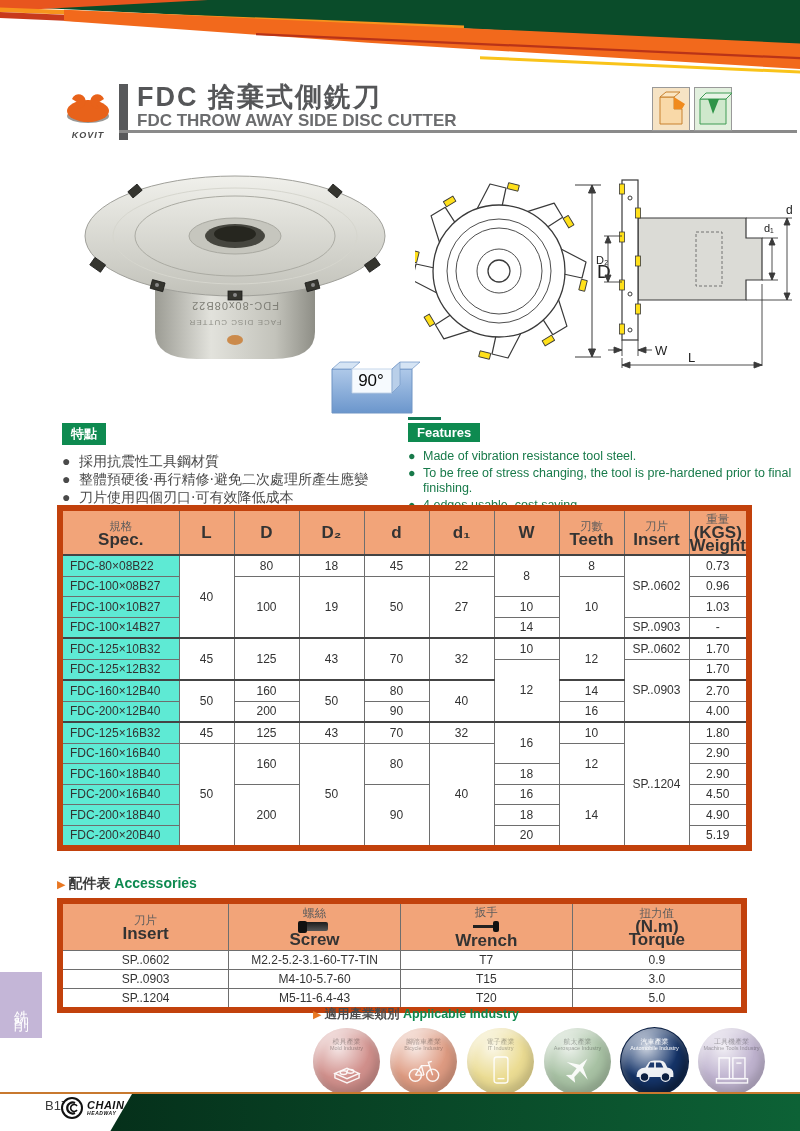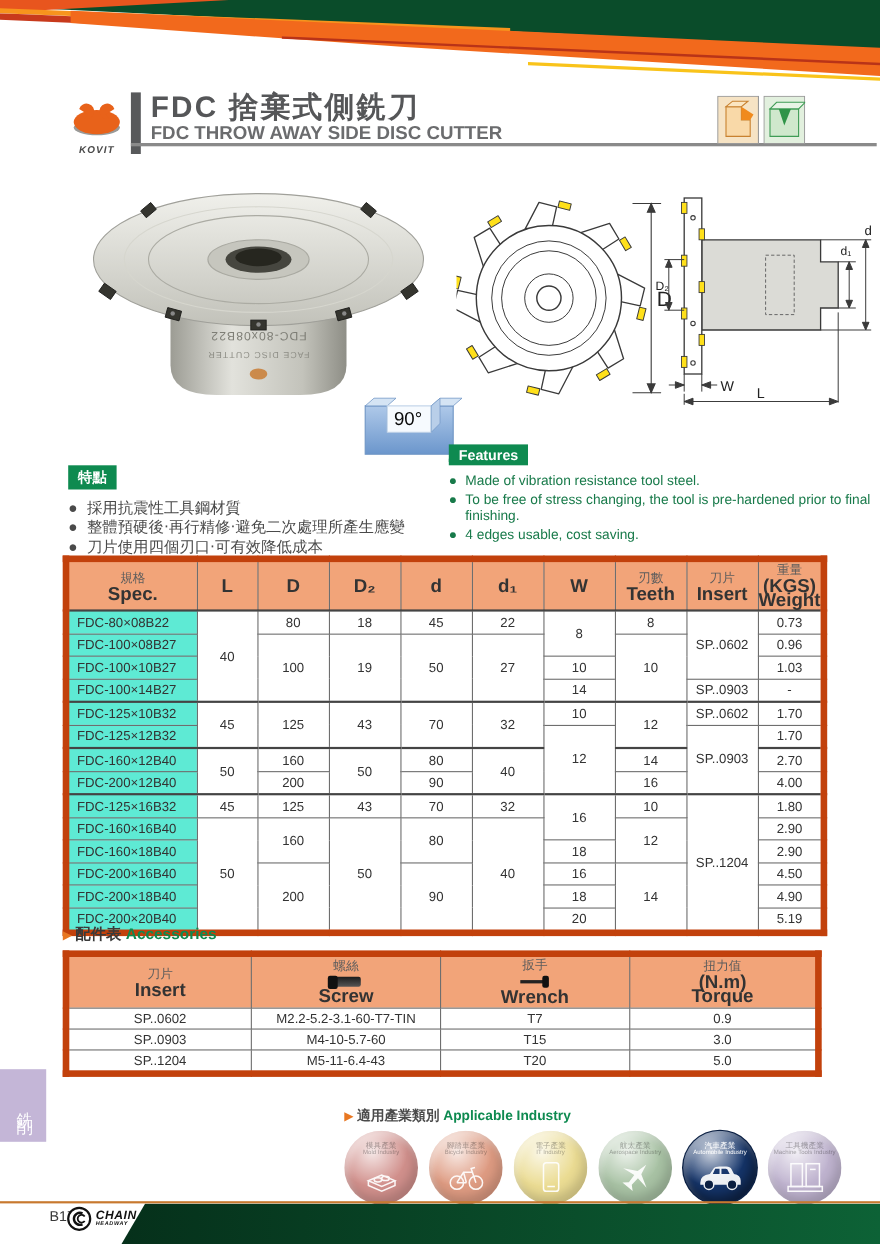--- a/index.html
+++ b/index.html
@@ -21,41 +21,41 @@
   .logo .kv{display:block;font-size:9px;font-weight:bold;font-style:italic;color:#4a4a4a;margin-top:1px;letter-spacing:1px;}
   .vbar{position:absolute;left:59px;top:1px;width:9px;height:56px;background:#58595B;}
   .title-zh{position:absolute;left:77px;top:-4px;font-size:27px;font-weight:bold;color:#555658;letter-spacing:2px;white-space:nowrap;}
   .title-en{position:absolute;left:77px;top:28px;font-size:17px;font-weight:bold;color:#6B6C6E;white-space:nowrap;}
   .title-rule{position:absolute;left:59px;top:47px;width:678px;height:3px;background:#8A8A8A;}
   .cut-icons{position:absolute;left:592px;top:4px;display:flex;gap:4px;}
   .cut-icons svg{display:block;}
   
   .sec-label{display:inline-block;background:#0E8A50;color:#fff;font-size:13px;font-weight:bold;padding:2px 9px;}
   .features-zh{position:absolute;left:62px;top:423px;width:335px;}
-  .features-en{position:absolute;left:408px;top:404px;width:388px;}
+  .features-en{position:absolute;left:408px;top:423px;width:388px;}
   .features-zh ul,.features-en ul{list-style:none;margin:7px 0 0 0;padding:0;}
   .features-zh li{position:relative;padding-left:17px;font-size:14px;line-height:18px;color:#4A4A4A;}
   .features-en li{position:relative;padding-left:15px;font-size:12.5px;line-height:15.5px;color:#187A4A;margin-bottom:1px;}
   .features-zh li::before,.features-en li::before{content:"●";position:absolute;left:0;top:0;}
   .deco-line{position:absolute;left:408px;top:417px;width:33px;height:3px;background:#127A53;}
   
   .spec-wrap{position:absolute;left:57px;top:505px;}
   table{border-collapse:collapse;table-layout:fixed;}
   .spec-wrap table,.acc-section table{border:6px solid #c2410c;}
   th{background:#F2A479;border:1px solid #6E6E6E;padding:2px 0;vertical-align:middle;}
   .h-zh{display:block;color:#5C5C5C;font-weight:400;font-size:11.5px;line-height:13px;}
   .h-en{display:block;color:#333;font-weight:700;font-size:17px;line-height:13px;}
   td{border:1px solid #6E6E6E;text-align:center;font-size:12px;color:#333;height:19.5px;padding:0;}
   .spec-wrap thead tr{height:40px;}
   .spec-wrap thead{border-bottom:2px solid #444;}
   td.spec-name{background:#5eead4;text-align:left;padding-left:7px;}
   tr.grp td{border-top:2px solid #444;}
   
   .acc-section{position:absolute;left:57px;top:841px;width:690px;}
-  .sec-heading{font-size:14px;font-weight:bold;color:#3A3A3A;}
+  .sec-heading{font-size:14px;font-weight:bold;color:#3A3A3A;margin-top:34px;}
   .arrow{color:#E87722;font-size:11px;margin-right:3px;}
   .heading-en{color:#0E8A50;}
   .acc-section table{margin-top:5px;}
   .acc-section thead tr{height:49px;}
   .acc-section td{height:18px;}
   .hicon{display:block;margin:2px auto;}
   .hicon.screw{width:26px;height:9px;background:linear-gradient(#1c1c1c,#555);border-radius:2px;position:relative;}
   .hicon.screw::before{content:"";position:absolute;left:-4px;top:-1.5px;width:9px;height:12px;background:#111;border-radius:2px;}
   .hicon.wrench{width:26px;height:11px;position:relative;}
   .hicon.wrench::before{content:"";position:absolute;left:0;top:4px;width:22px;height:3px;background:#222;}

